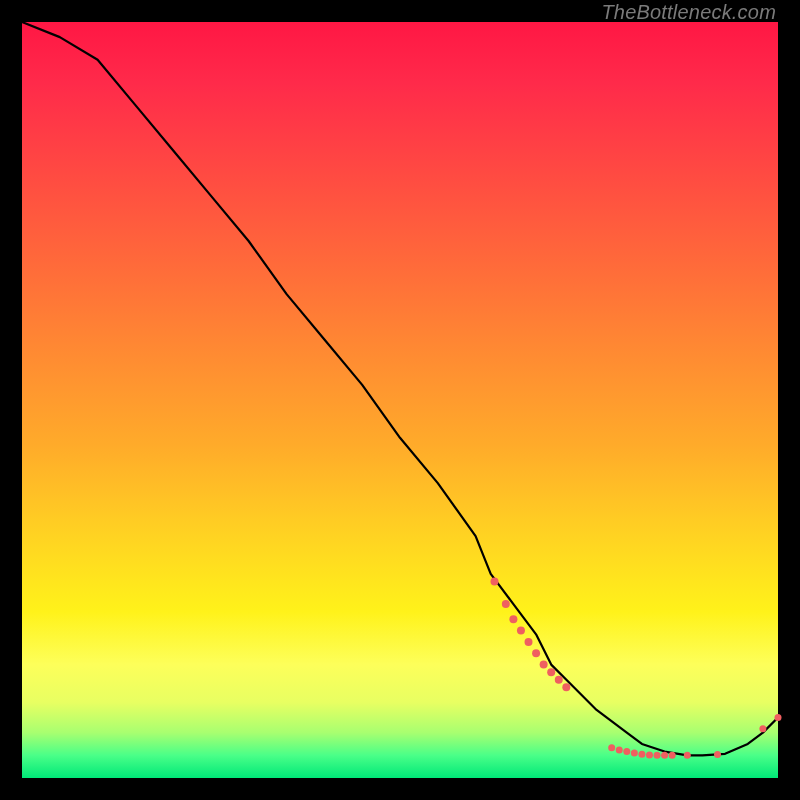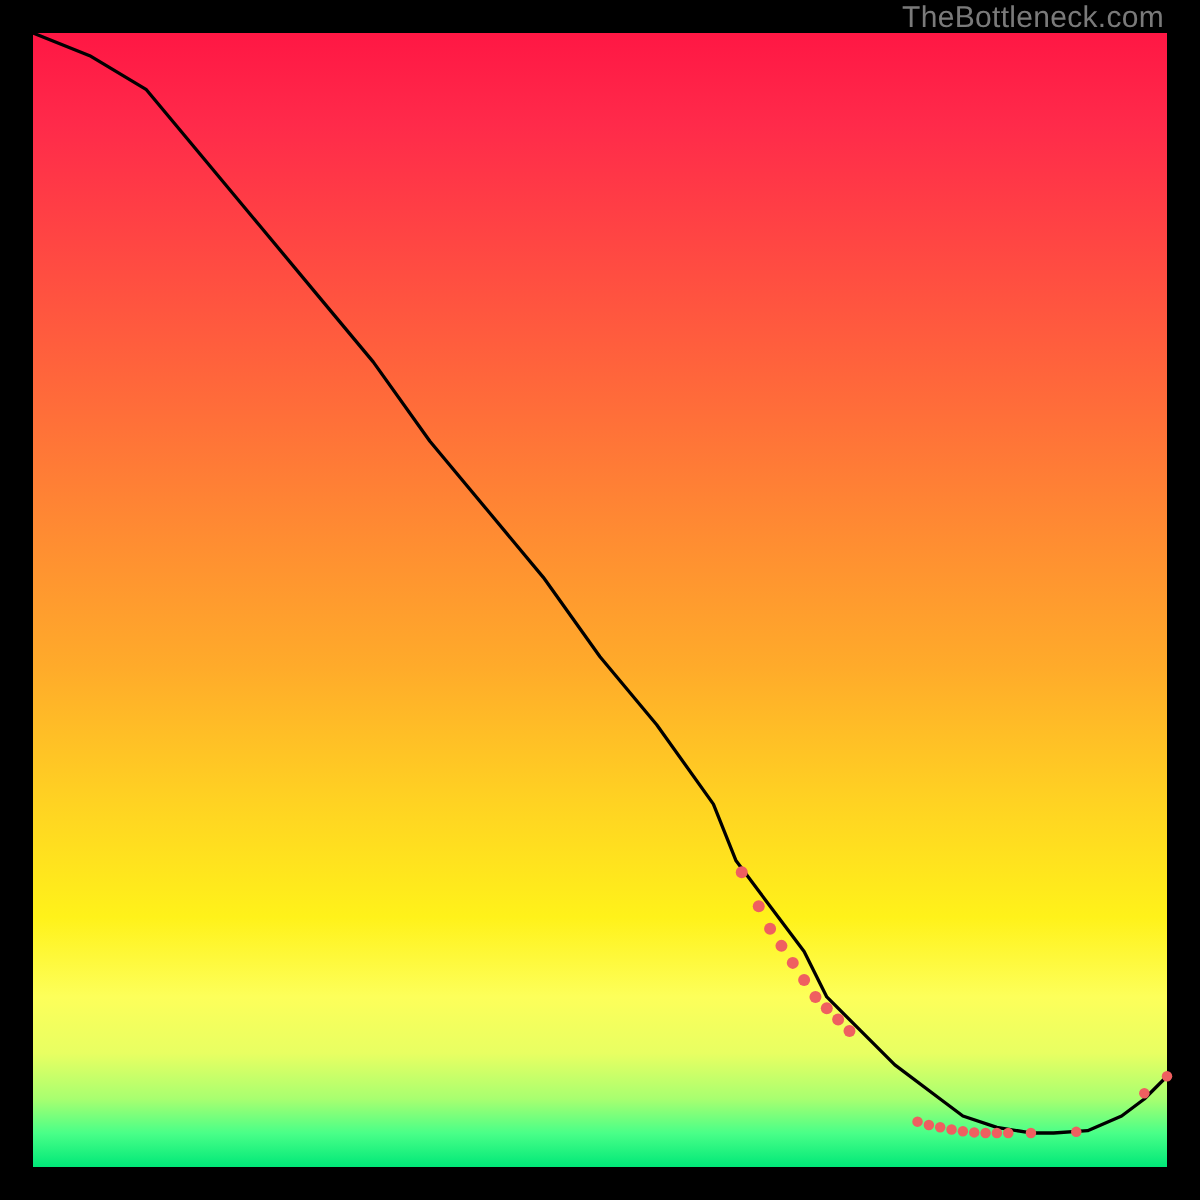--- a/index.html
+++ b/index.html
@@ -43,20 +43,21 @@
   }
   .attribution {
     position: absolute;
     top: 2px;
     right: 24px;
     color: #7a7a7a;
     font-size: 20px;
     letter-spacing: 0.2px;
     line-height: 1;
     user-select: none;
+    font-style: italic;
   }
   svg.curve {
     position: absolute;
     left: 0;
     top: 0;
     width: 756px;
     height: 756px;
     overflow: visible;
   }
 </style>

